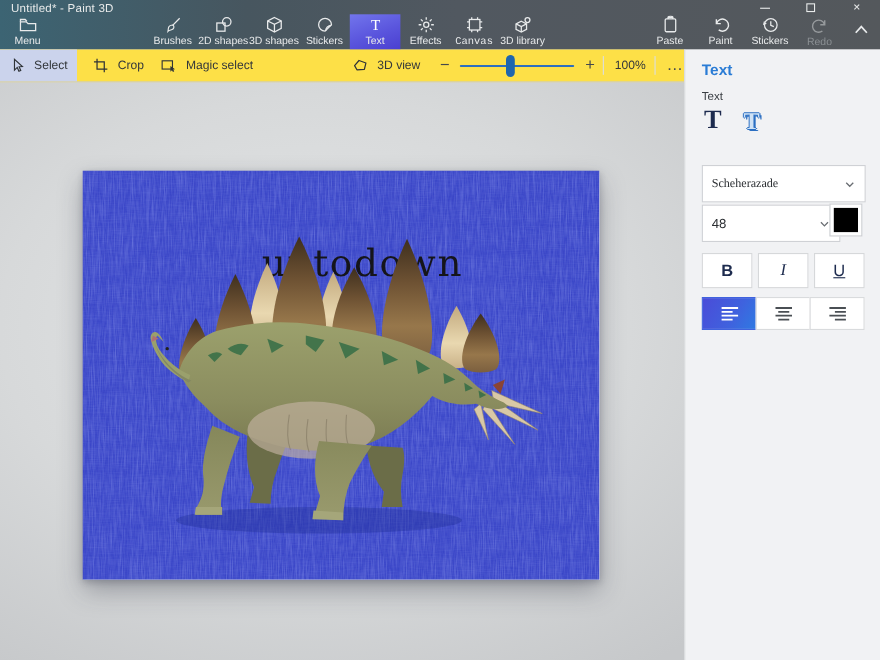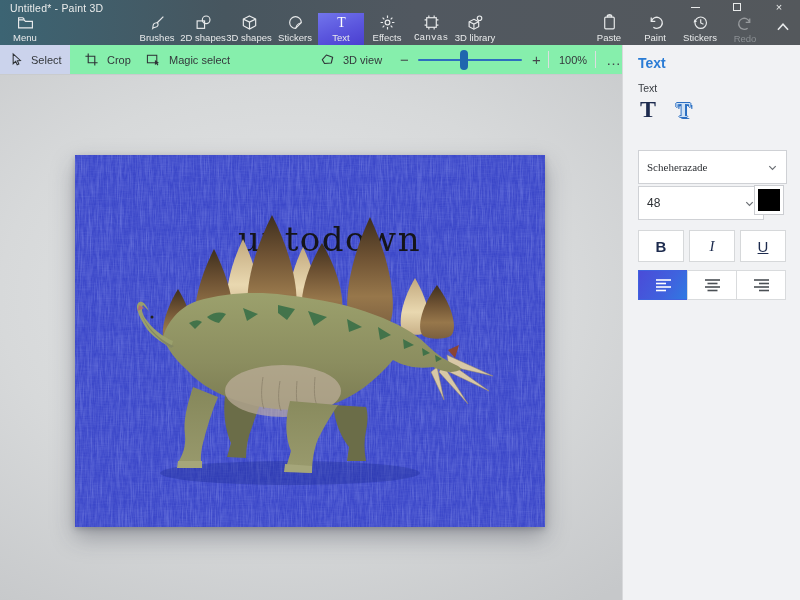--- a/index.html
+++ b/index.html
@@ -20,21 +20,21 @@
   .ritem { position:absolute; top:13px; height:32px; width:46px; display:flex; flex-direction:column;
     align-items:center; justify-content:flex-start; cursor:default; }
   .ritem svg { width:17px; height:17px; margin-top:1px; }
   .rlabel { font-size:9.5px; color:#e8eaeb; margin-top:1px; white-space:nowrap; }
   .ritem.active { background:linear-gradient(160deg,#7275ec 0%,#5a55dd 55%,#4a3fd0 100%); }
   .ritem.disabled .rlabel { color:#8b9094; }
   .ritem.disabled svg { opacity:.45; }
   .ribbon-chevron { position:absolute; top:18px; right:8px; width:18px; height:18px; }
 
   
-  .toolbar2 { position:absolute; left:0; top:45px; width:622px; height:30px; background:#86efac;
+  .toolbar2 { position:absolute; left:0; top:45px; width:622px; height:30px; background:#fde047;
     border-bottom:1px solid #c9cbcd; }
   .t2item { position:absolute; top:0; height:29px; display:flex; align-items:center; gap:8px;
     font-size:11px; color:#33373b; padding:0 8px; }
   .t2item svg { width:15px; height:15px; }
   .t2item.selected { background:#cbd3ec; }
   .t2glyph { font-size:15px; color:#44484c; }
   .t2divider { position:absolute; top:6px; width:1px; height:17px; background:#dcdee0; }
   .sliderwrap { position:absolute; left:418px; top:0; width:104px; height:29px; }
   .slidertrack { position:absolute; left:0; top:14px; width:104px; height:2px; background:#2d6fbf; border-radius:1px; }
   .sliderthumb { position:absolute; left:42px; top:5px; width:8px; height:20px; background:#1f66ae; border-radius:4px; }

